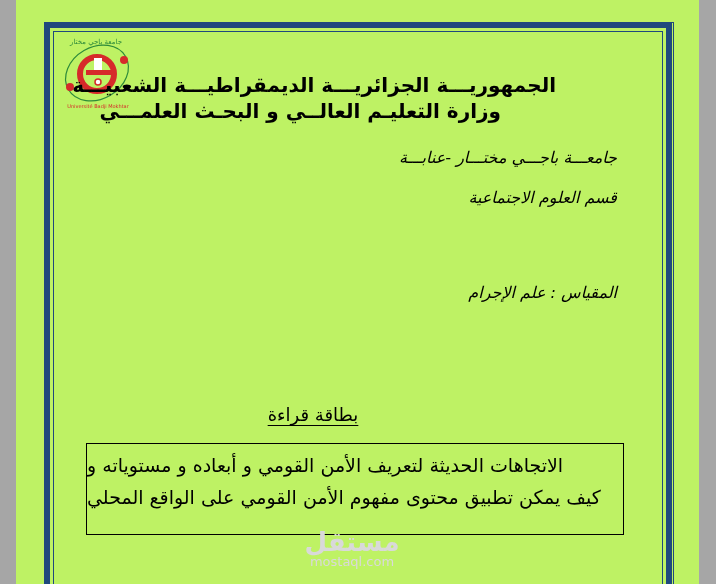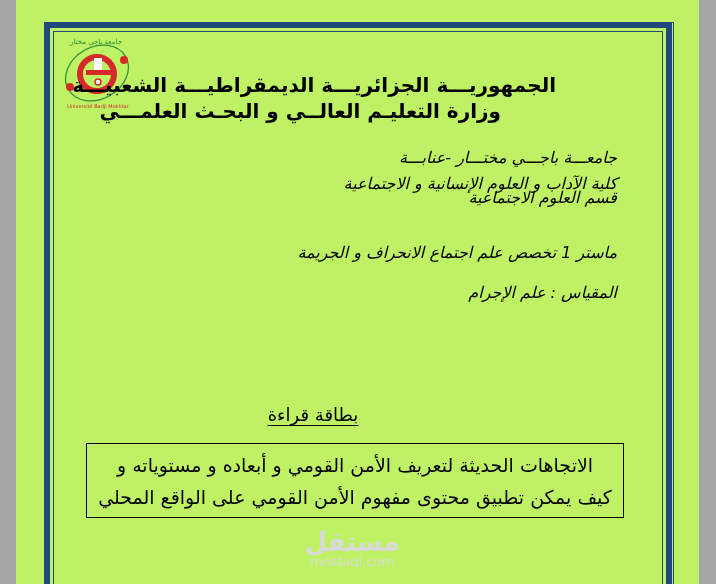--- a/index.html
+++ b/index.html
@@ -34,23 +34,23 @@
     position:absolute; direction:rtl; color:#000;
     font-family:"DejaVu Sans", sans-serif; white-space:nowrap;
   }
   .hdr { font-size:20px; font-weight:bold; text-align:center; }
   .info { font-size:16px; text-align:right; right:82px;font-style:italic; }
   .card-title {
     position:absolute; top:404px; left:0; width:594px; text-align:center;
     font-size:18px; direction:rtl; text-decoration:underline; text-underline-offset:4px;
   }
   .topic-box {
-    position:absolute; left:70px; top:443px; width:538px; height:75px;
+    position:absolute; left:70px; top:443px; width:538px; height:92px;
     border:1.5px solid #000; box-sizing:border-box;
-    direction:rtl; text-align:center; font-size:19px; line-height:32px;
+    direction:rtl; text-align:left; font-size:19px; line-height:32px;
     padding-top:5px;
   }
   .watermark {
     position:absolute; left:297px; top:528px; width:110px; text-align:center;
     color:#d9d9d9;
   }
   .wm-ar { font-size:26px; font-weight:bold; direction:rtl; line-height:28px; }
   .wm-en { font-size:13px; line-height:12px; }
 </style>
 </head>
@@ -70,23 +70,21 @@
     <circle cx="14" cy="55" r="4" fill="#d62a2a"></circle>
     <circle cx="68" cy="28" r="4" fill="#d62a2a"></circle>
     <text x="40" y="12" font-size="7" fill="#2e8b3a" text-anchor="middle" font-family="DejaVu Sans, sans-serif">جامعة باجي مختار</text>
     <text x="42" y="76" font-size="5" fill="#d62a2a" text-anchor="middle" font-family="DejaVu Sans, sans-serif">Université Badji Mokhtar</text>
   </svg>
 
   <div class="txt hdr" style="top:73px; left:170px; width:370px;">الجمهوريـــة الجزائريـــة الديمقراطيـــة الشعبيـــة</div>
   <div class="txt hdr" style="top:99px; left:185px; width:300px;">وزارة التعليـم العالــي و البحـث العلمـــي</div>
 
   <div class="txt info" style="top:148px;">جامعـــة باجـــي مختـــار -عنابـــة</div>
-  <div class="txt info" style="top:174px;">كلية الآداب و العلوم الإنسانية و الاجتماعية</div>
   <div class="txt info" style="top:188px;margin-left:32px;">قسم العلوم الاجتماعية</div>
-  <div class="txt info" style="top:243px;">ماستر 1 تخصص علم اجتماع الانحراف و الجريمة</div>
   <div class="txt info" style="top:283px;">المقياس : علم الإجرام</div>
 
   <div class="card-title">بطاقة قراءة</div>
 
   <div class="topic-box">
     <div>الاتجاهات الحديثة لتعريف الأمن القومي و أبعاده و مستوياته و</div>
     <div>كيف يمكن تطبيق محتوى مفهوم الأمن القومي على الواقع المحلي</div>
   </div>
 </div>
 

